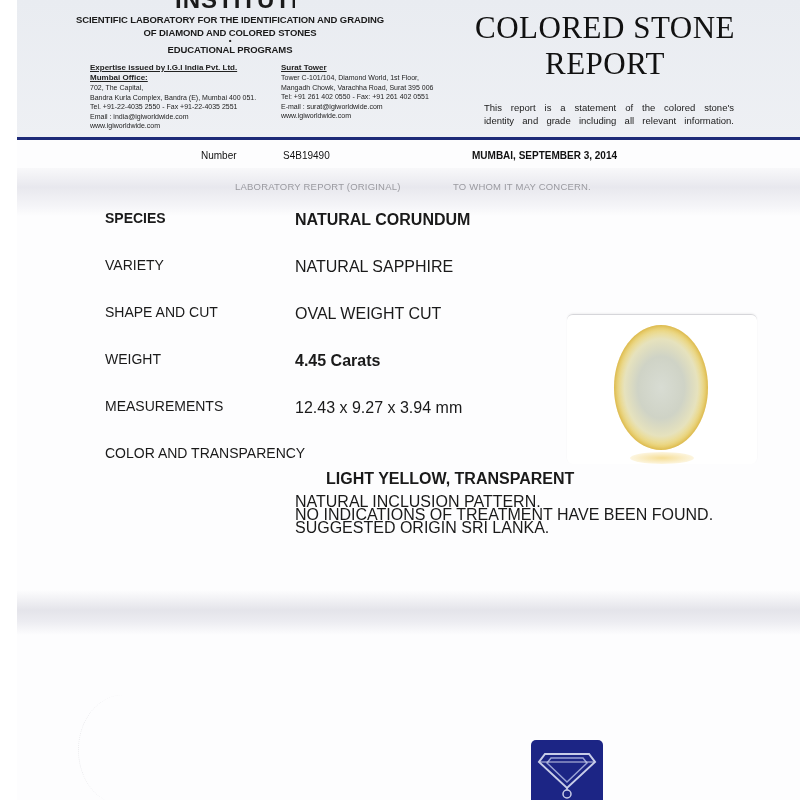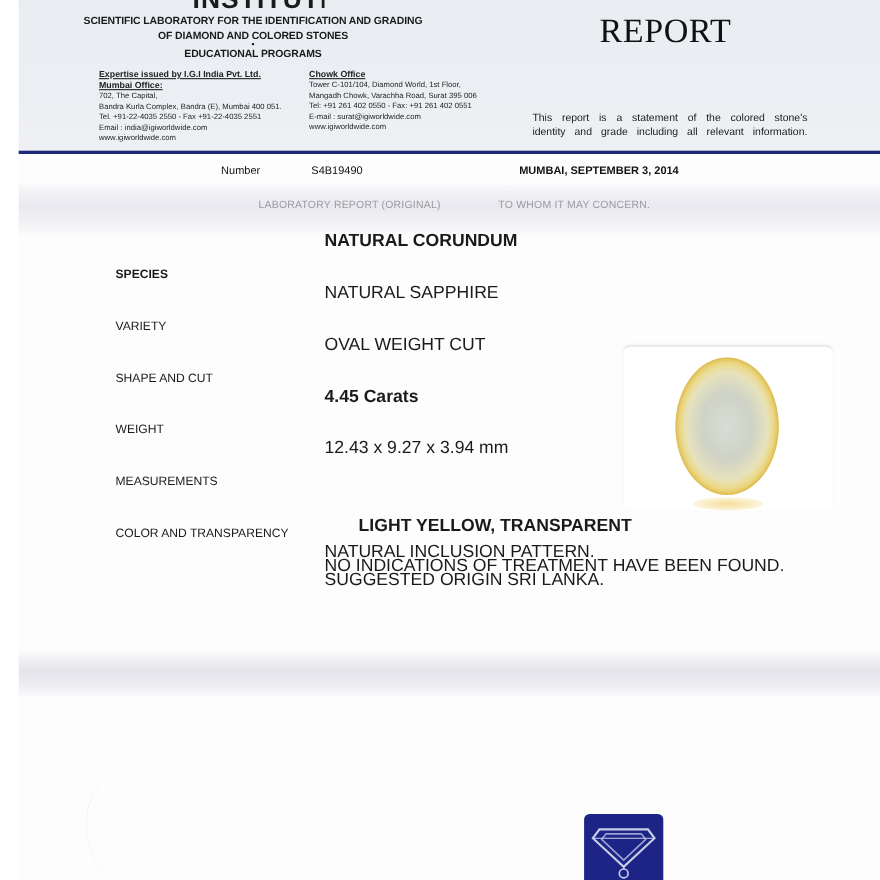--- a/index.html
+++ b/index.html
@@ -31,21 +31,21 @@
   .meta-row { position: absolute; top: 150px; font-size: 10px; color: #111; }
   .meta-num-label { left: 201px; }
   .meta-num-value { left: 283px; }
   .meta-place { left: 472px; font-weight: bold; }
 
   .shade-band { position: absolute; left: 17px; top: 168px; width: 783px; height: 48px; background: linear-gradient(#f8f8fa, #e8e8ee 40%, #f5f5f8 80%, #fdfdfe); }
   .sub-row { position: absolute; top: 181px; font-size: 9.5px; color: #9a9aa0; letter-spacing: 0.2px; }
   .sub-left { left: 192px; margin-left: 43px; }
   .sub-right { left: 453px; }
 
-  .field-label { position: absolute; left: 105px; font-size: 11px; color: #1a1a1a; line-height: 13px; margin-top: 32px; }
+  .field-label { position: absolute; left: 105px; font-size: 14px; color: #1a1a1a; line-height: 13px; }
   .field-value { position: absolute; left: 295px; font-size: 16px; color: #1a1a1a; line-height: 13px; }
   .field-value.bold { font-weight: bold; }
   .field-value.multi { line-height: 13px; }
 
   .photo-card { position: absolute; left: 567px; top: 314px; width: 190px; height: 150px; background: #ffffff; border-radius: 6px; border-top: 1px solid #d6d6da; box-shadow: 0 -1px 2px rgba(0,0,0,0.05); }
   .gem { position: absolute; left: 614px; top: 325px; width: 94px; height: 125px; border-radius: 50%;
     background: radial-gradient(ellipse at 50% 50%, #d8dcd3 0%, #cfd3c6 35%, #e6e2bd 55%, #f3d460 72%, #e9b620 85%, #c88a10 100%);
     box-shadow: inset 0 0 6px rgba(160,110,10,0.5); }
   .gem-reflect { position: absolute; left: 630px; top: 452px; width: 64px; height: 12px; border-radius: 50%; background: radial-gradient(ellipse, rgba(240,200,80,0.6), rgba(255,255,255,0)); }
 
@@ -73,29 +73,30 @@
     <div class="hd">Expertise issued by I.G.I India Pvt. Ltd.</div>
     <div class="hd">Mumbai Office:</div>
     <div>702, The Capital,</div>
     <div>Bandra Kurla Complex, Bandra (E), Mumbai 400 051.</div>
     <div>Tel. +91-22-4035 2550 - Fax +91-22-4035 2551</div>
     <div>Email : india@igiworldwide.com</div>
     <div>www.igiworldwide.com</div>
   </div>
 
   <div class="office surat">
-    <div class="hd">Chowk Office</div>
+    <div class="hd">Surat Tower</div>
     <div>Tower C-101/104, Diamond World, 1st Floor,</div>
     <div>Mangadh Chowk, Varachha Road, Surat 395 006</div>
     <div>Tel: +91 261 402 0550 - Fax: +91 261 402 0551</div>
     <div>E-mail : surat@igiworldwide.com</div>
     <div>www.igiworldwide.com</div>
   </div>
 
   <div class="report-title">
+    <div>COLORED STONE</div>
     <div>REPORT</div>
   </div>
   <div class="report-desc">
     <span>This report is a statement of the colored stone's</span>
     <span>identity and grade including all relevant information.</span>
   </div>
 
   <div class="header-rule"></div>
 
   <div class="meta-row meta-num-label">Number</div>

